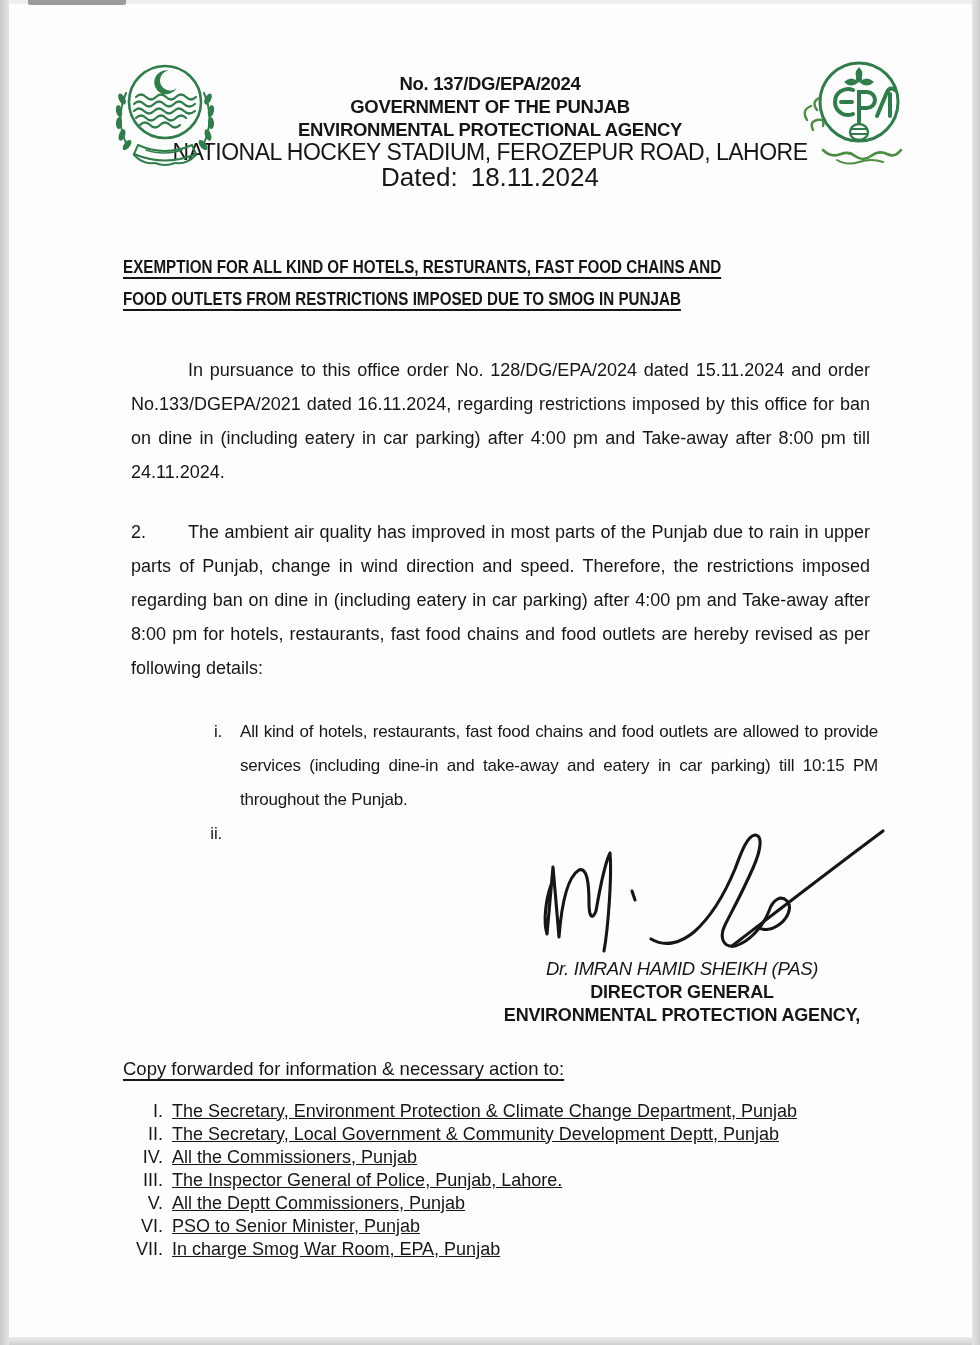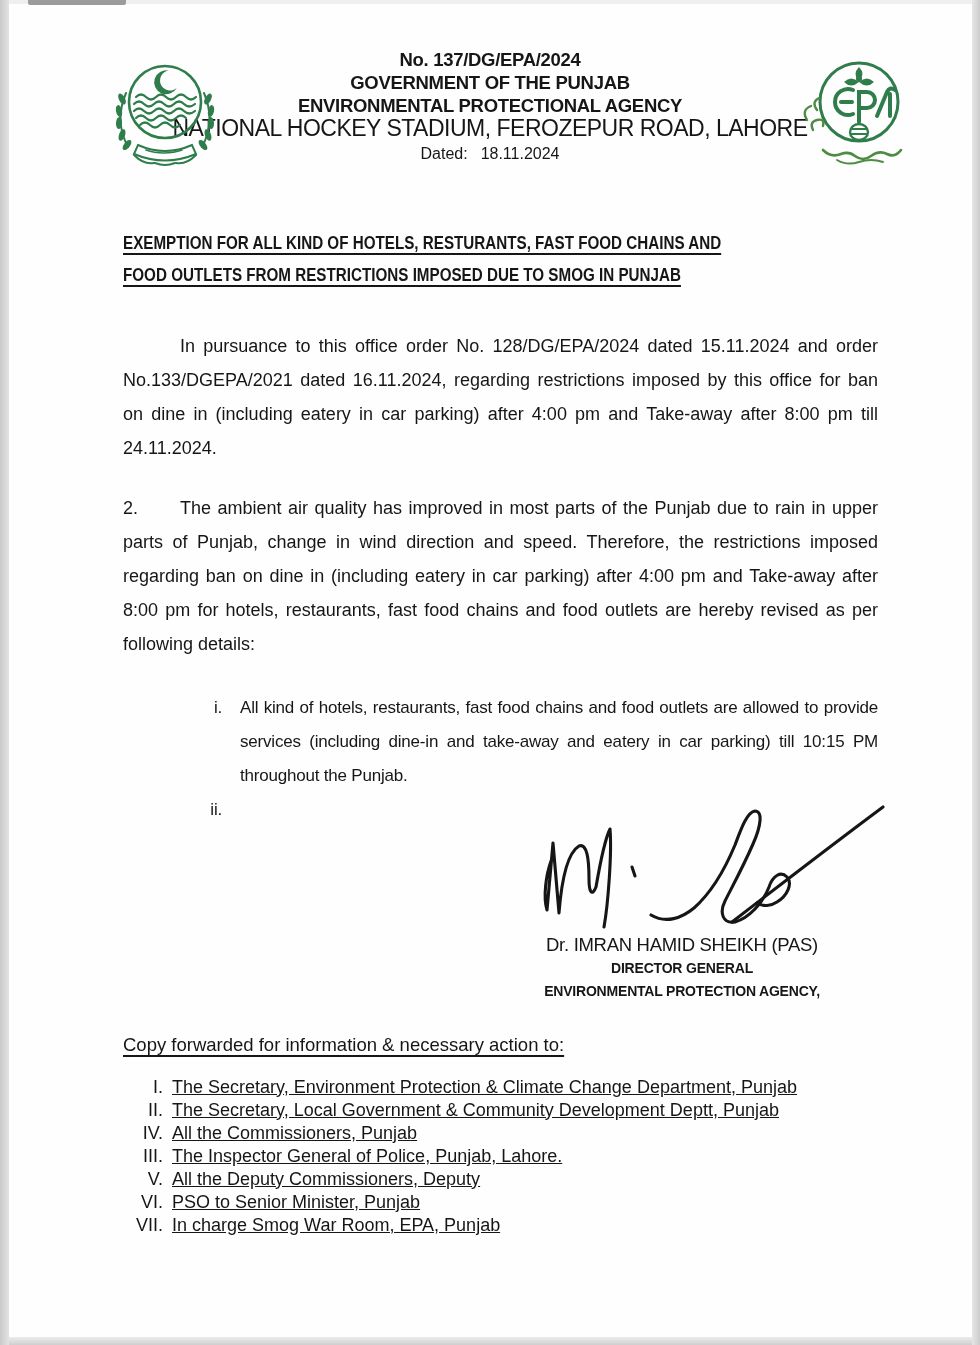--- a/index.html
+++ b/index.html
@@ -16,51 +16,51 @@
   .edge{position:absolute;background:#d7d7d7;}
   .edge-left{left:0;top:0;bottom:0;width:9px;background:linear-gradient(to right,#c9c9c9,#e3e3e3);}
   .edge-right{right:0;top:0;bottom:0;width:8px;background:linear-gradient(to left,#cccccc,#e6e6e6);}
   .edge-bottom{left:9px;right:8px;bottom:0;height:8px;background:linear-gradient(to top,#cfcfcf,#ececec);}
   .edge-top{left:9px;right:8px;top:0;height:4px;background:#efefef;}
   .edge-top-dark{position:absolute;left:28px;top:0;width:98px;height:5px;background:#9b9b9b;border-radius:0 0 2px 2px;}
 
   .content{margin-left:123px;width:755px;}
 
   
-  .header{position:relative;padding-top:48px;}
+  .header{position:relative;padding-top:72px;}
   .logo-left{position:absolute;left:110px;top:55px;width:110px;height:114px;}
   .logo-right{position:absolute;left:793px;top:52px;width:124px;height:120px;}
   .hline{text-align:center;line-height:23px;}
   .h-bold{font-weight:bold;font-size:18.5px;letter-spacing:-0.3px;}
   .h-address{font-size:23px;letter-spacing:-0.5px;}
-  .h-dated{font-size:16px;margin-top:2px;}
+  .h-dated{font-size:26px;margin-top:2px;}
   .dated-value{margin-left:13px;}
 
   
   .subject{margin-top:62px;font-weight:bold;font-size:19px;line-height:32px;
     transform:scaleX(0.80);transform-origin:left top;width:944px;}
   .subject .u{text-decoration:underline;text-decoration-thickness:2px;text-underline-offset:4px;}
 
   
-  .para{font-size:18px;line-height:34px;text-align:justify;margin:0;}
+  .para{font-size:18px;line-height:34px;text-align:justify;margin:8px;}
   .para1{margin-top:38px;text-indent:57px;}
   .para2{margin-top:26px;}
   .para-num{display:inline-block;width:57px;text-indent:0;}
 
   
   .dlist{margin-top:30px;}
   .ditem{display:flex;font-size:17px;line-height:34px;letter-spacing:-0.2px;}
   .dmark{width:99px;text-align:right;flex:none;}
   .dtext{padding-left:18px;flex:1;text-align:justify;}
 
   
   .sig-svg{display:block;margin-left:412px;margin-top:-30px;width:352px;height:142px;}
   .sig-block{width:420px;margin-left:349px;margin-top:-6px;text-align:center;line-height:23.5px;}
-  .sig-name{font-size:18.5px;letter-spacing:-0.3px;}
-  .sig-bold{font-weight:bold;font-size:14px;letter-spacing:-0.2px;}
+  .sig-name{font-size:18.5px;letter-spacing:-0.3px;font-style:italic;}
+  .sig-bold{font-weight:bold;font-size:18px;letter-spacing:-0.2px;}
 
   
   .copy-head{margin-top:30px;font-size:18.5px;font-weight:normal;}
   .copy-head .u{text-decoration:underline;text-decoration-thickness:2px;text-underline-offset:4px;}
   .clist{margin-top:20px;}
   .citem{display:flex;font-size:18px;line-height:23px;}
   .cmark{width:40px;text-align:right;flex:none;}
   .ctext{padding-left:9px;flex:1;text-decoration:underline;}
 
   .g{stroke:#2f7d4b;fill:none;stroke-width:2.6;stroke-linecap:round;}
@@ -193,21 +193,21 @@
       <div class="citem">
         <span class="cmark">IV.</span>
         <span class="ctext">All the Commissioners, Punjab</span>
       </div>
       <div class="citem">
         <span class="cmark">III.</span>
         <span class="ctext">The Inspector General of Police, Punjab, Lahore.</span>
       </div>
       <div class="citem">
         <span class="cmark">V.</span>
-        <span class="ctext">All the Deputy Commissioners, Deputy</span>
+        <span class="ctext">All the Deptt Commissioners, Punjab</span>
       </div>
       <div class="citem">
         <span class="cmark">VI.</span>
         <span class="ctext">PSO to Senior Minister, Punjab</span>
       </div>
       <div class="citem">
         <span class="cmark">VII.</span>
         <span class="ctext">In charge Smog War Room, EPA, Punjab</span>
       </div>
     </div>

